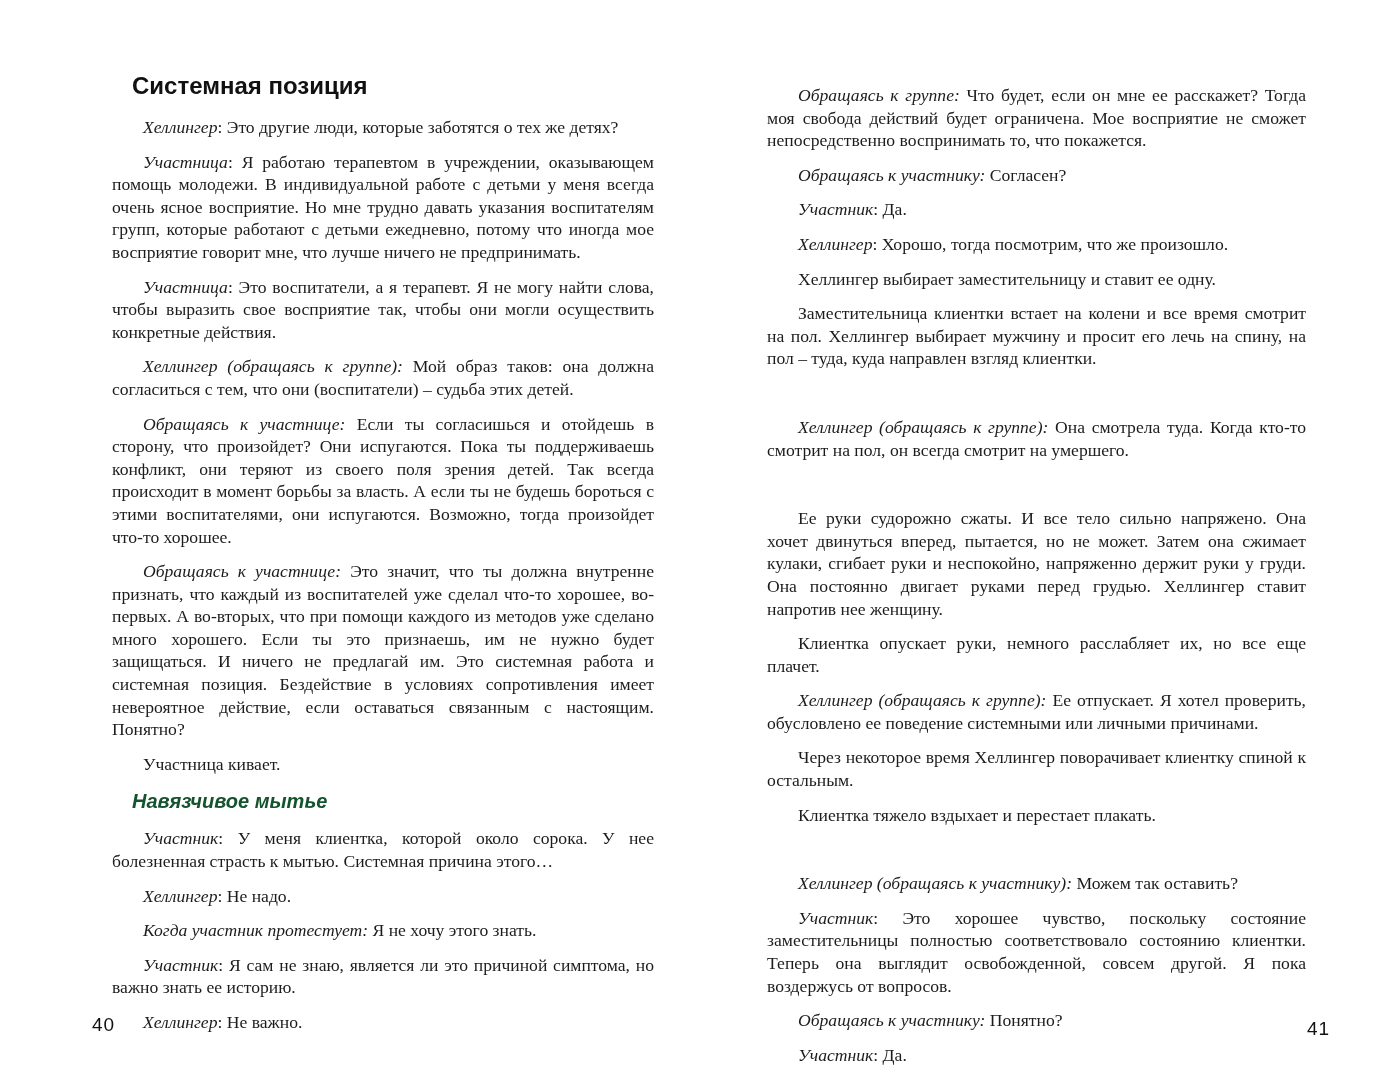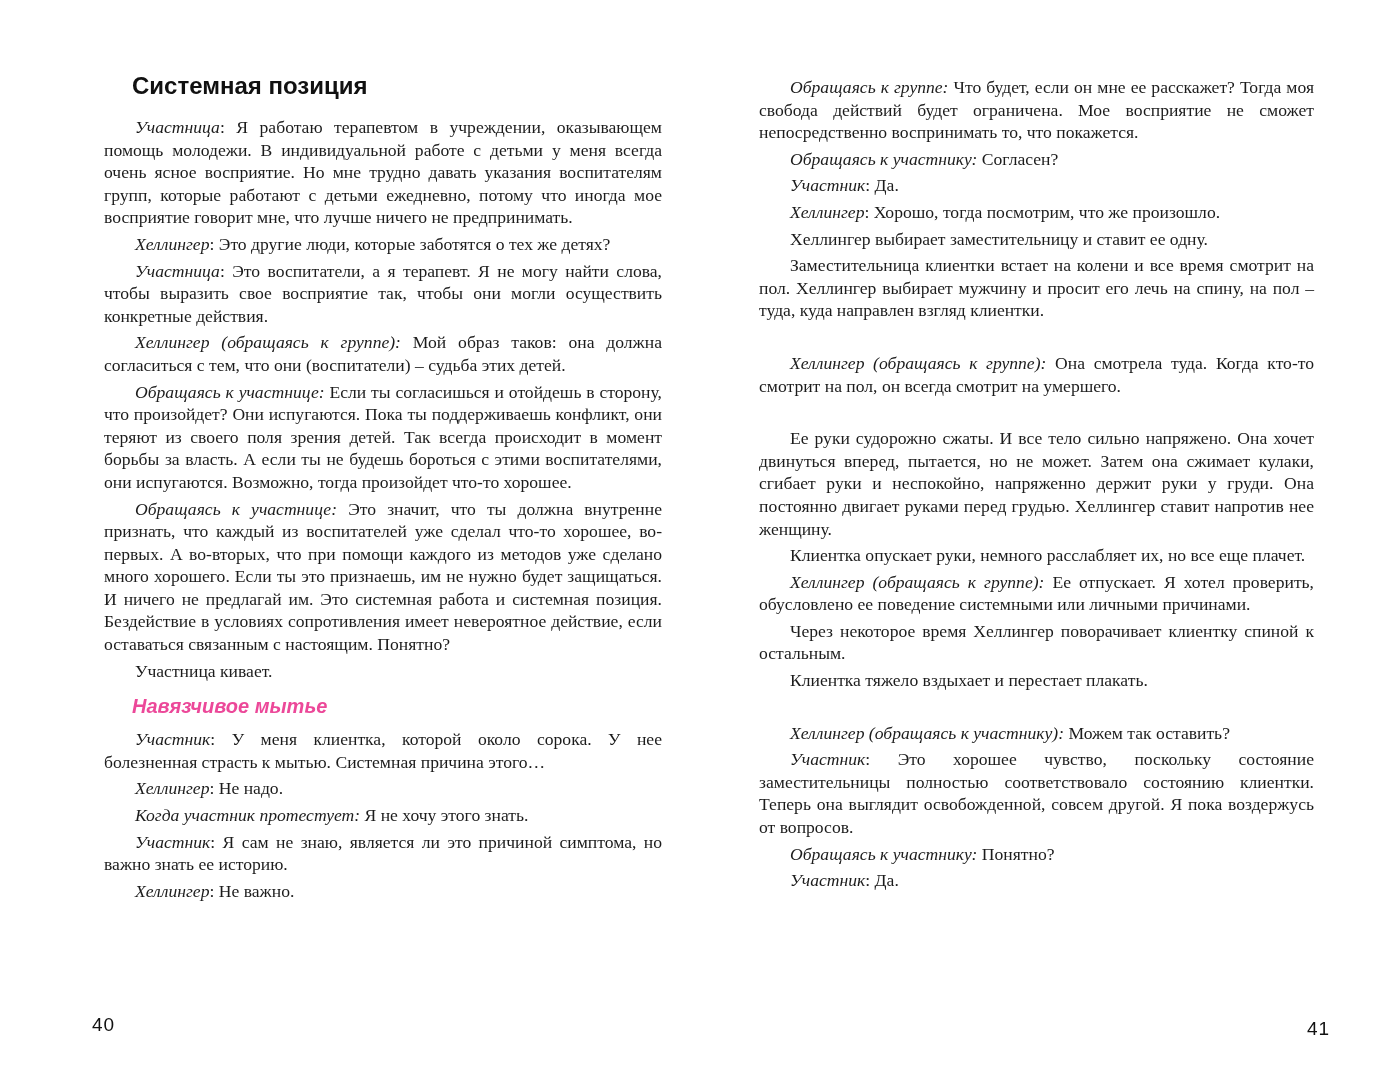--- a/index.html
+++ b/index.html
@@ -15,45 +15,45 @@
   .col { position: absolute; }
   .page.left .col  { left: 100px; top: 62px; width: 566px; }
   .page.right .col { left: 59px; top: 64px; width: 563px; }
   .heading {
     font-family: "Liberation Sans", "DejaVu Sans", sans-serif;
     font-weight: bold; font-size: 24px; color: #111;
     margin: 0 0 14px 32px; line-height: 32px;
   }
   .subheading {
     font-family: "Liberation Sans", "DejaVu Sans", sans-serif;
-    font-weight: bold; font-style: italic; font-size: 20px; color: #ec4899;
+    font-weight: bold; font-style: italic; font-size: 20px; color: #14532d;
     margin: 10px 0 8px 32px; line-height: 28px;
   }
   p {
-    margin: 4px; font-size: 17.6px; line-height: 22.6px;
+    margin: 12px; font-size: 17.6px; line-height: 22.6px;
     text-indent: 31px; text-align: justify; hyphens: manual;
   }
   p .spk { font-style: italic; }
   .gap { height: 22px; }
   .pagenum {
     position: absolute; font-family: "Liberation Sans", "DejaVu Sans", sans-serif;
     font-size: 19px; letter-spacing: 1px; color: #111;
   }
   .page.left .pagenum  { left: 92px; top: 1006px; }
   .page.right .pagenum { left: 611px; top: 1010px; text-align: center; }
 </style>
 </head>
 <body>
 
 <div class="page left">
   <div class="col">
     <h2 class="heading">Системная позиция</h2>
     <div id="lp-paras">
+        <p><span class="spk">Хеллингер</span>: <span>Это другие люди, которые заботятся о тех же детях?</span></p>
         <p><span class="spk">Участница</span>: <span>Я работаю терапевтом в учреждении, оказывающем помощь молодежи. В индивидуальной работе с детьми у меня всегда очень ясное восприятие. Но мне трудно давать указания воспитателям групп, которые работают с детьми ежедневно, потому что иногда мое восприятие говорит мне, что лучше ничего не предпринимать.</span></p>
-        <p><span class="spk">Хеллингер</span>: <span>Это другие люди, которые заботятся о тех же детях?</span></p>
         <p><span class="spk">Участница</span>: <span>Это воспитатели, а я терапевт. Я не могу найти слова, чтобы выразить свое восприятие так, чтобы они могли осуществить конкретные действия.</span></p>
         <p><span class="spk">Хеллингер (обращаясь к группе):</span> <span>Мой образ таков: она должна согласиться с тем, что они (воспитатели) – судьба этих детей.</span></p>
         <p><span class="spk">Обращаясь к участнице:</span> <span>Если ты согласишься и отойдешь в сторону, что произойдет? Они испугаются. Пока ты поддерживаешь конфликт, они теряют из своего поля зрения детей. Так всегда происходит в момент борьбы за власть. А если ты не будешь бороться с этими воспитателями, они испугаются. Возможно, тогда произойдет что-то хорошее.</span></p>
         <p><span class="spk">Обращаясь к участнице:</span> <span>Это значит, что ты должна внутренне признать, что каждый из воспитателей уже сделал что-то хорошее, во-первых. А во-вторых, что при помощи каждого из методов уже сделано много хорошего. Если ты это признаешь, им не нужно будет защищаться. И ничего не предлагай им. Это системная работа и системная позиция. Бездействие в условиях сопротивления имеет невероятное действие, если оставаться связанным с настоящим. Понятно?</span></p>
         <p><span>Участница кивает.</span></p>
       </div>
     <h3 class="subheading">Навязчивое мытье</h3>
     <div id="lp-paras2">
         <p><span class="spk">Участник</span>: <span>У меня клиентка, которой около сорока. У нее болезненная страсть к мытью. Системная причина этого…</span></p>
         <p><span class="spk">Хеллингер</span>: <span>Не надо.</span></p>

